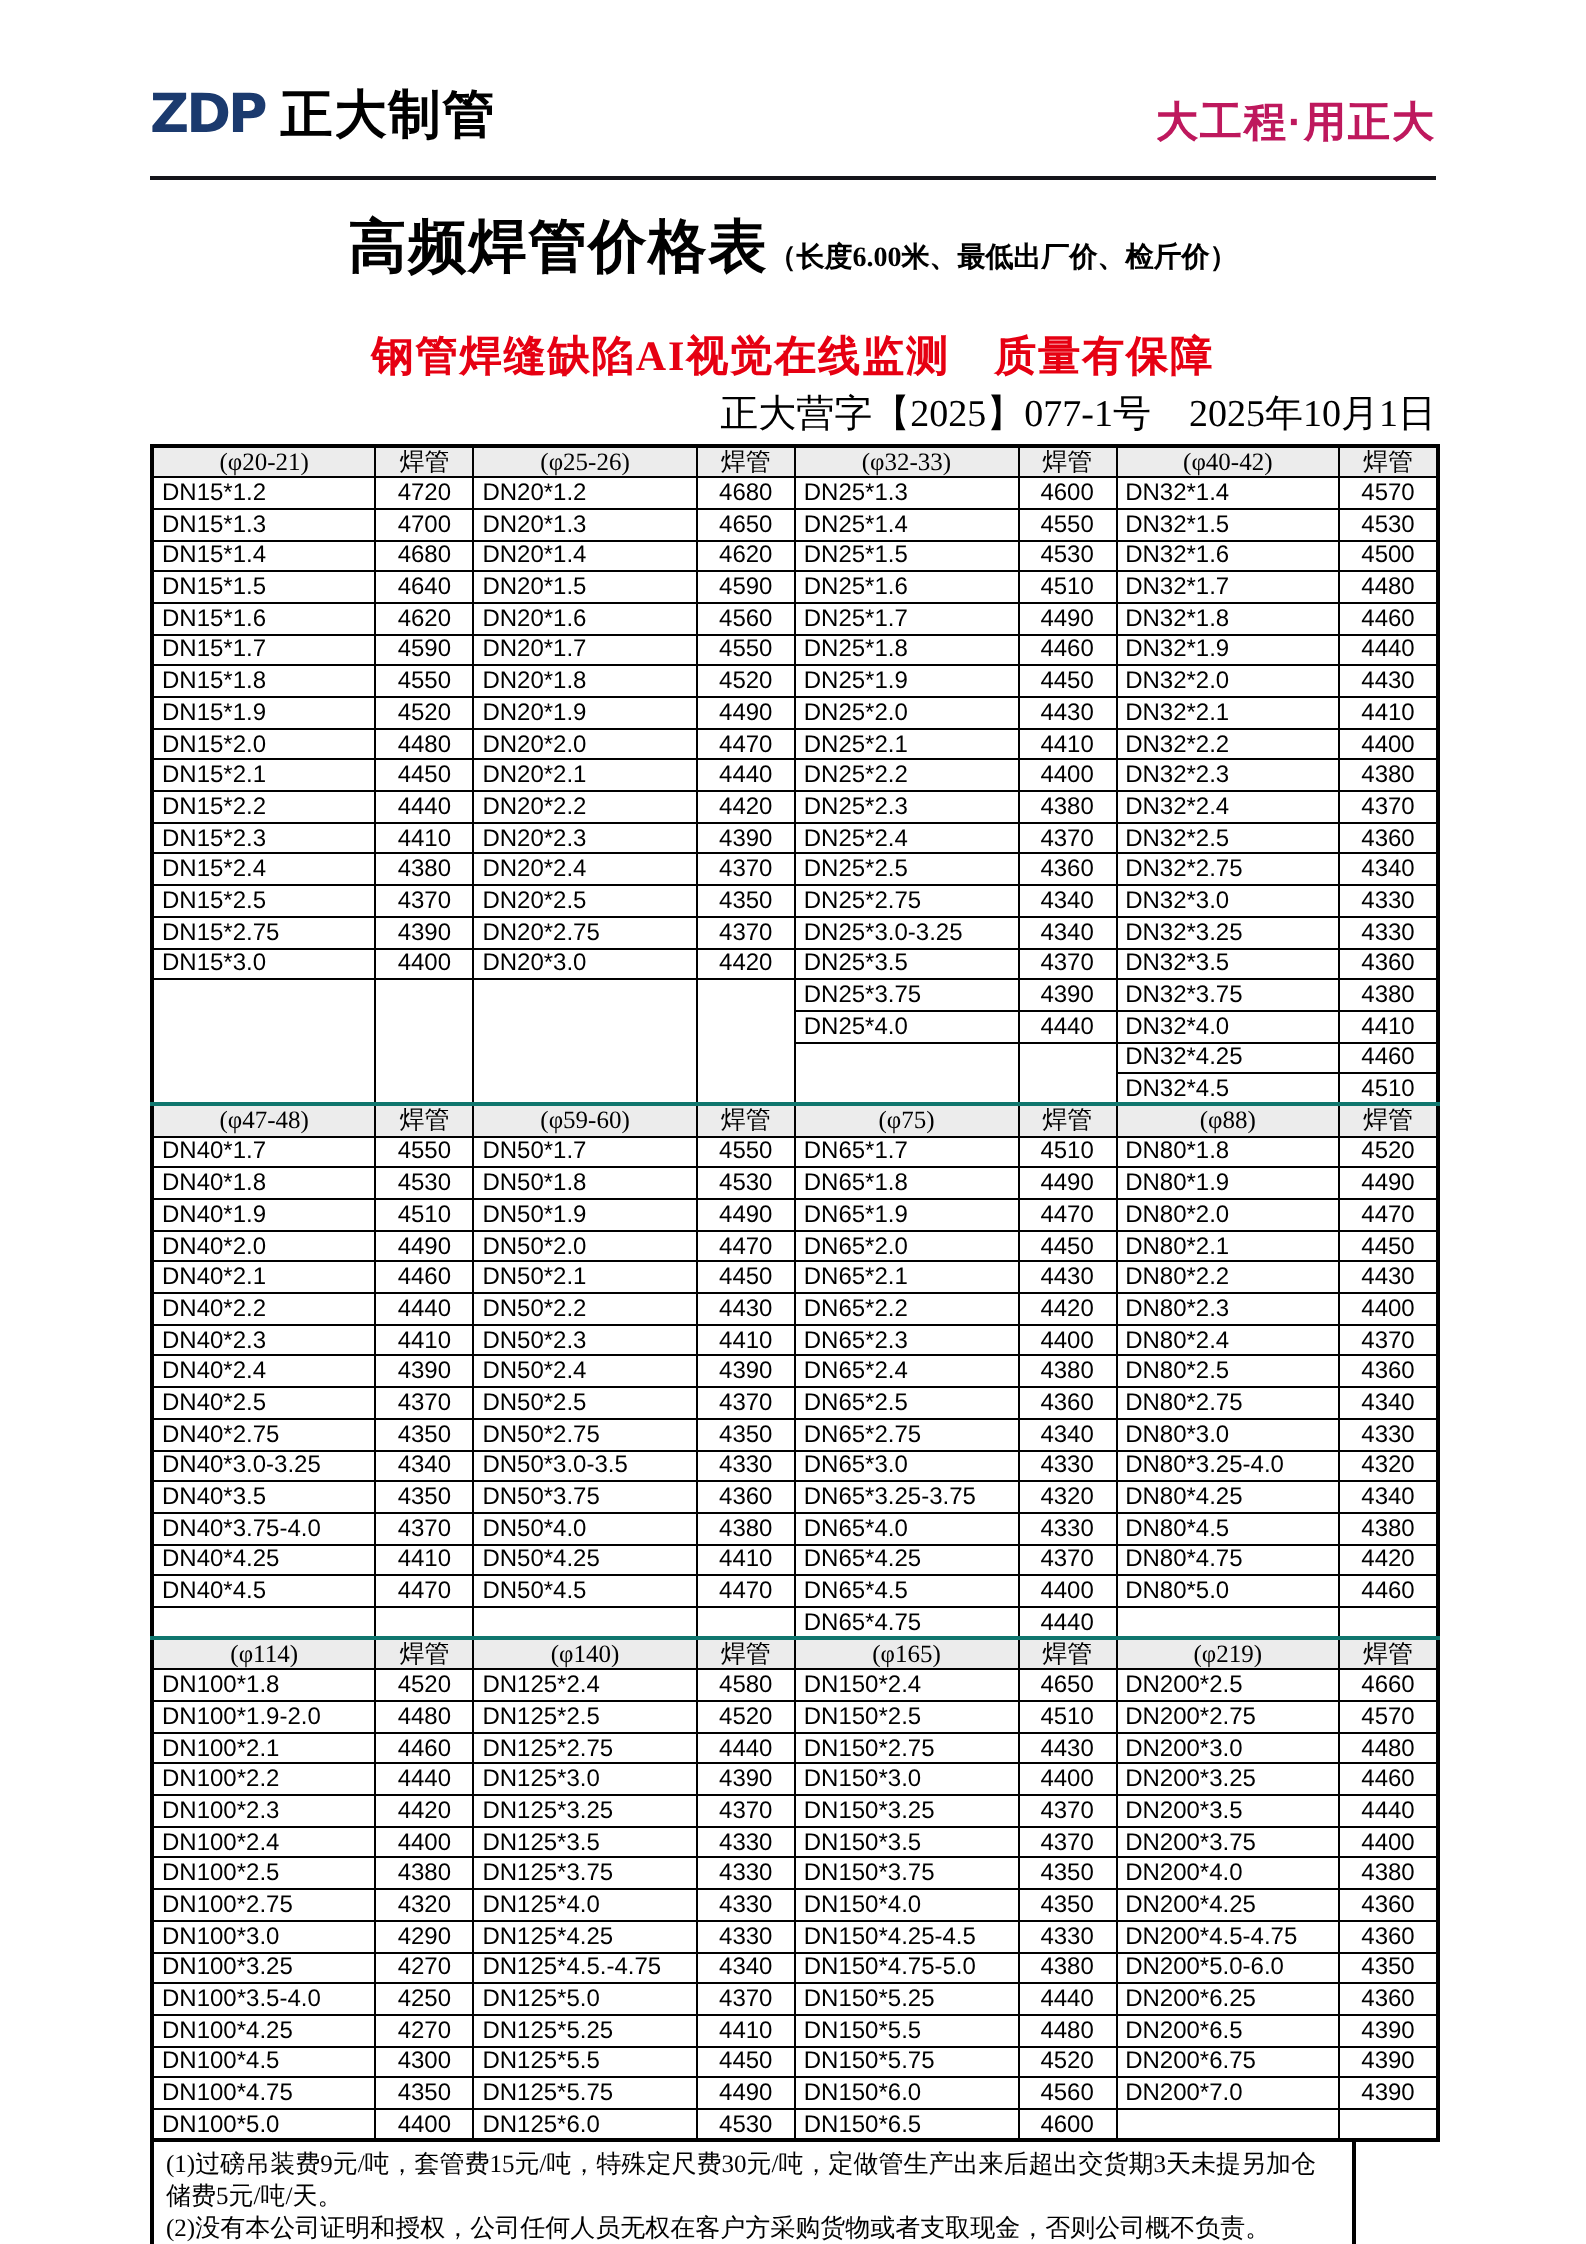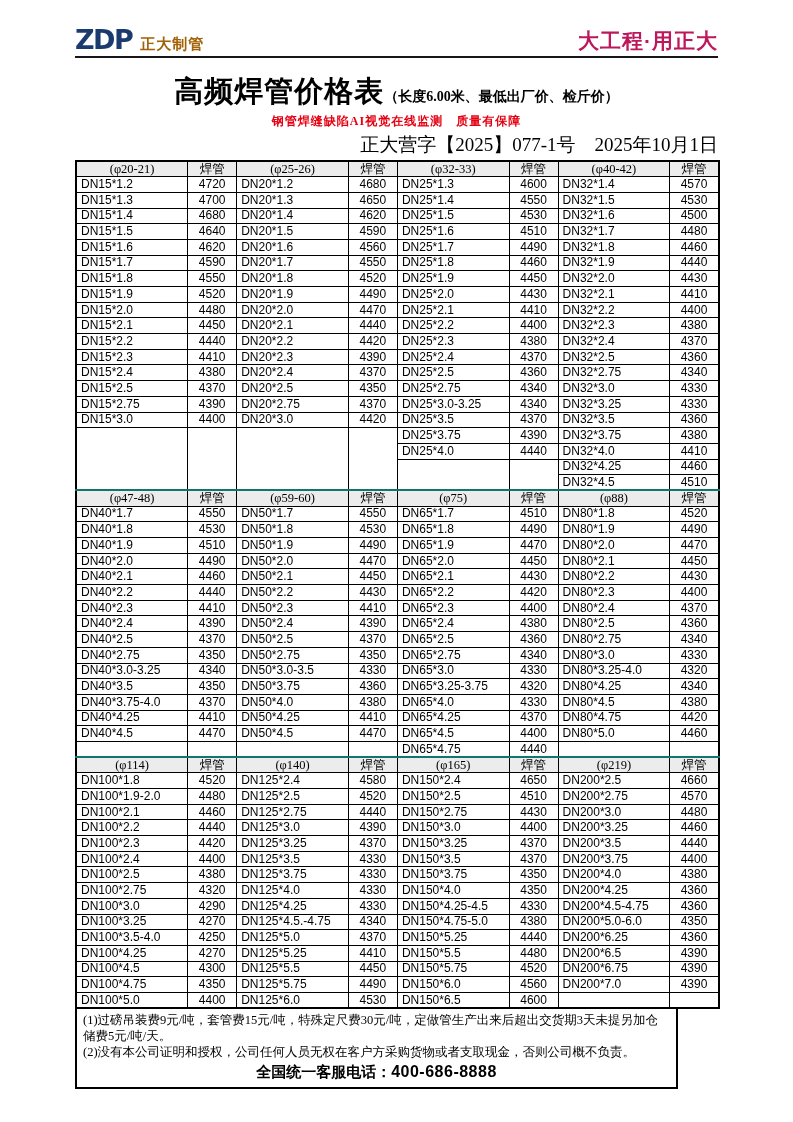--- a/index.html
+++ b/index.html
@@ -10,49 +10,49 @@
     color:#000;
     position:relative;
     overflow:hidden;
   }
   .sheet { width:643px; margin:0 auto; padding-top:24px; }
 
   
   .brandbar {
     display:flex; justify-content:space-between; align-items:flex-end;
     border-bottom:2px solid #15151a;
-    padding-bottom:1px;
+    padding-bottom:13px;
   }
   .logo { display:flex; align-items:baseline; gap:8px; }
   .logo-mark {
     font-family:"DejaVu Sans", sans-serif;
     font-weight:900; font-size:27px; letter-spacing:-1.5px;
     color:#1b3a6e;
   }
   .logo-text {
-    font-weight:900; font-size:15px; color:#a16207; letter-spacing:1px;
+    font-weight:900; font-size:26px; color:#000000; letter-spacing:1px;margin-top:16px;
   }
   .slogan {
     font-weight:900; font-size:21px; color:#be185d; letter-spacing:1px;
   }
 
   
   .title-line { text-align:center; margin-top:14px; white-space:nowrap; }
   .title-main {
     font-family:"Liberation Serif", serif;
     font-size:29px; font-weight:bold; letter-spacing:1px;
   }
   .title-sub {
     font-family:"Liberation Serif", serif;
     font-size:14px; font-weight:bold;
   }
   .notice-red {
-    text-align:center; margin-top:1px;
+    text-align:center; margin-top:20px;
     font-family:"Liberation Serif", serif;
-    font-size:12px; font-weight:bold; color:#e60012; letter-spacing:1px;
+    font-size:21px; font-weight:bold; color:#e60012; letter-spacing:1px;
   }
   .doc-line {
     text-align:right; margin-top:2px; margin-bottom:2px;
     font-family:"Liberation Serif", serif;
     font-size:19px;
   }
 
   
   table.price {
     border-collapse:collapse;

